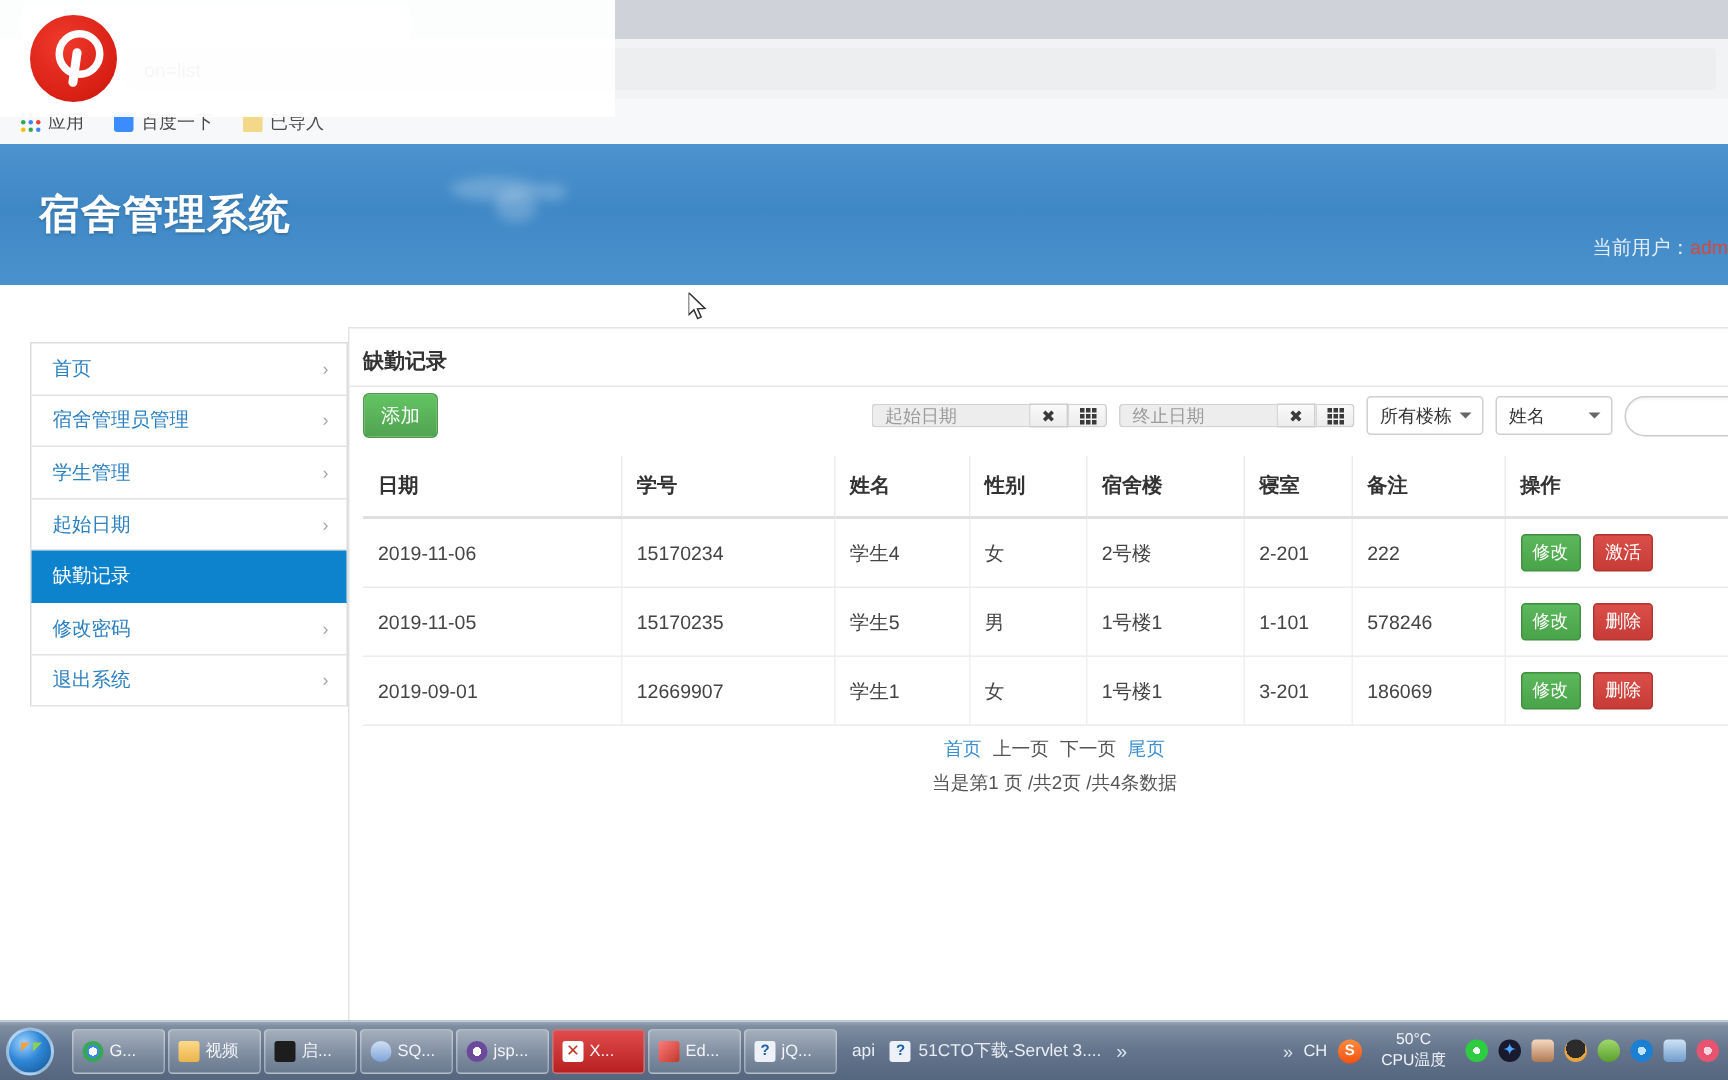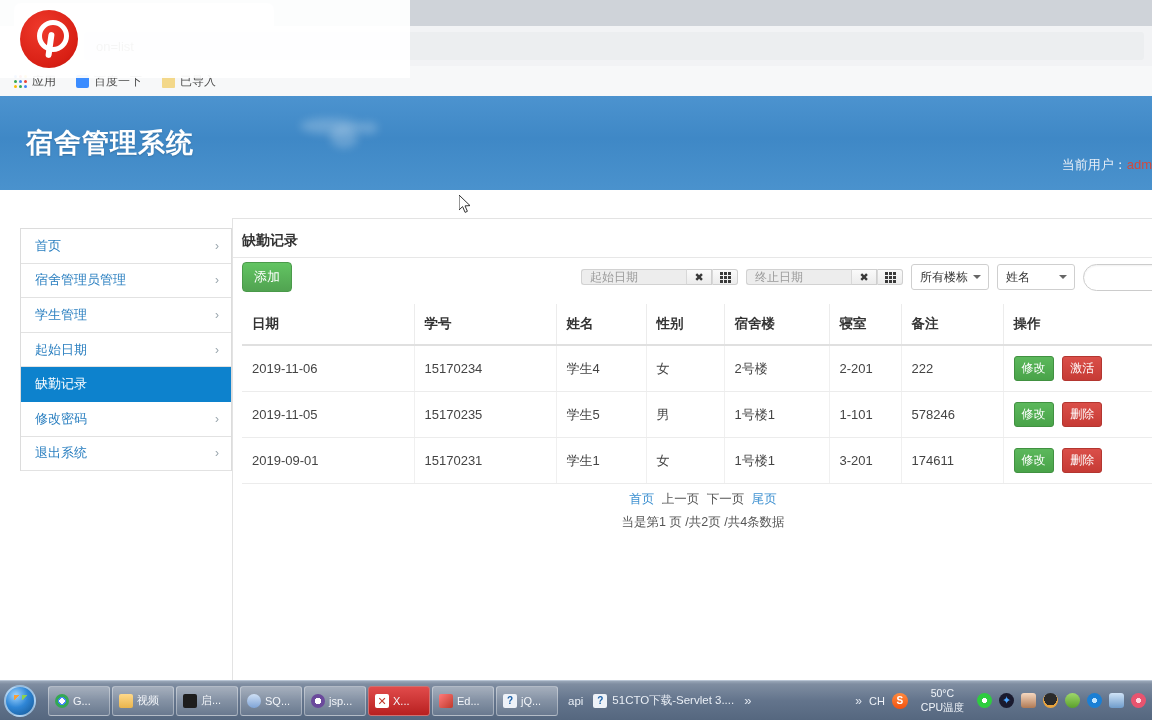--- a/index.html
+++ b/index.html
@@ -478,26 +478,26 @@
           <td>1号楼1</td>
           <td>1-101</td>
           <td>578246</td>
           <td class="op-cell">
             <span class="btn-sm btn-green">修改</span>
             <span class="btn-sm btn-red">删除</span>
           </td>
         </tr>
         <tr>
           <td>2019-09-01</td>
-          <td>15170231</td>
+          <td>12669907</td>
           <td>学生1</td>
           <td>女</td>
           <td>1号楼1</td>
           <td>3-201</td>
-          <td>174611</td>
+          <td>186069</td>
           <td class="op-cell">
             <span class="btn-sm btn-green">修改</span>
             <span class="btn-sm btn-red">删除</span>
           </td>
         </tr>
       </tbody>
     </table>
 
     <div class="pager">
       <div class="links">

